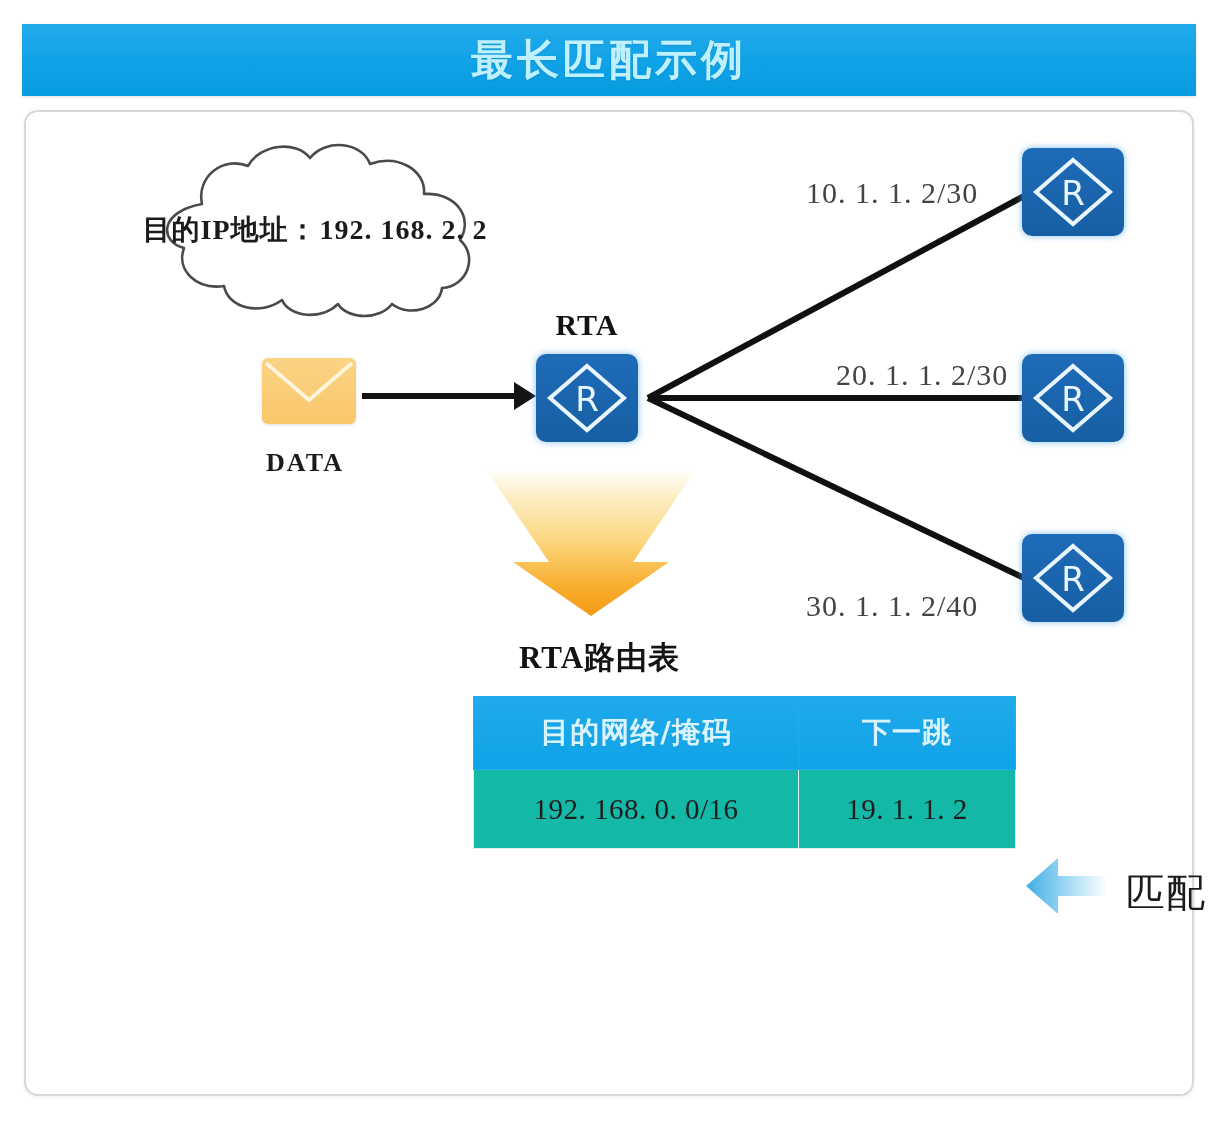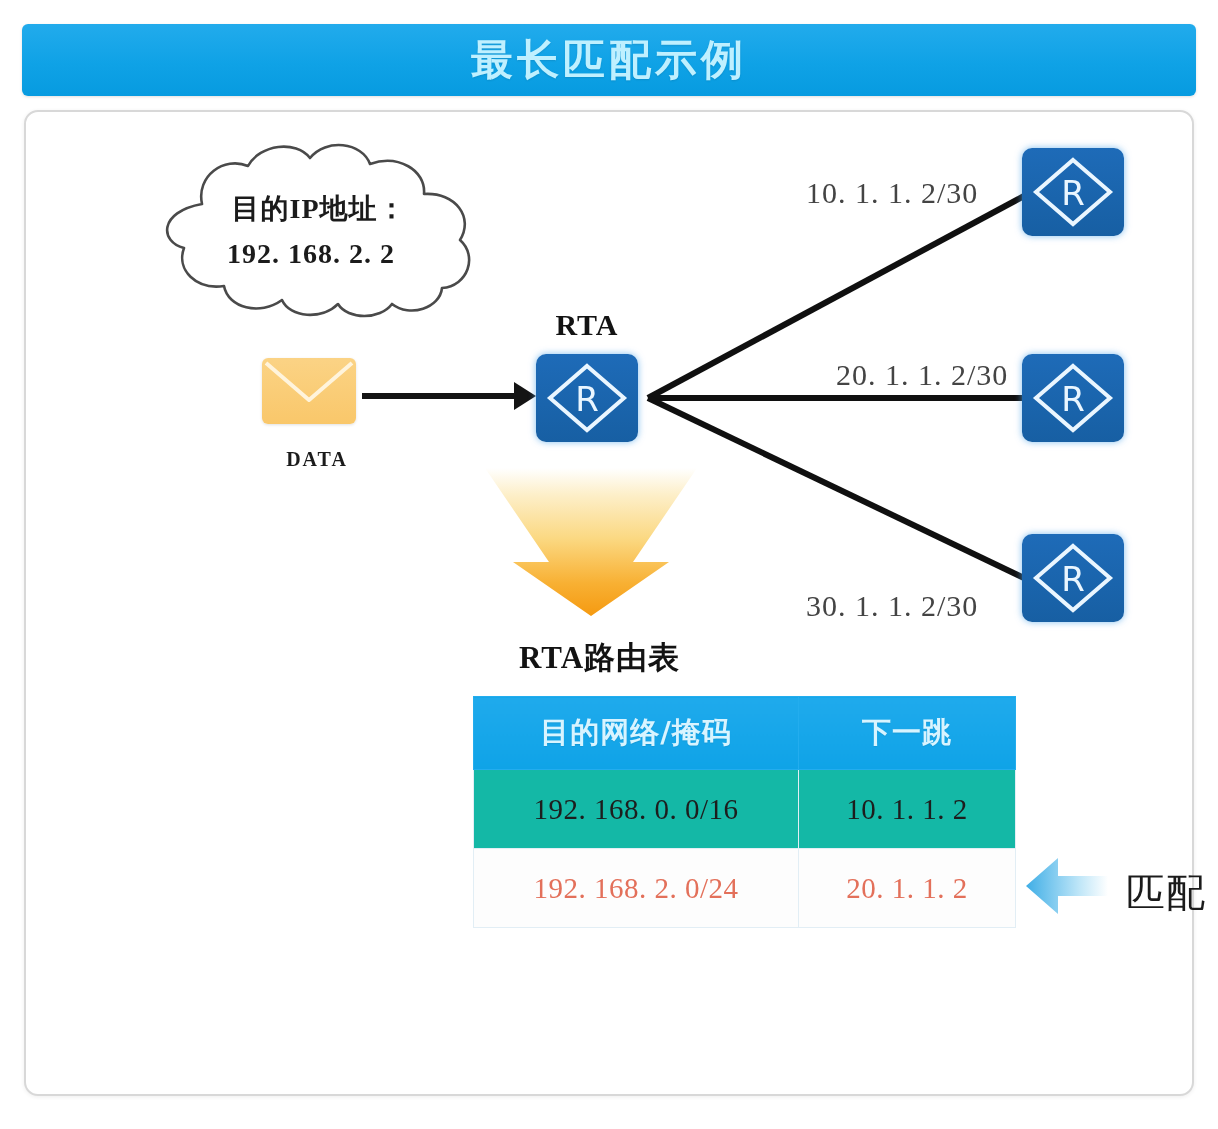--- a/index.html
+++ b/index.html
@@ -17,21 +17,21 @@
   }
 
   
   .banner {
     position: absolute;
     left: 22px;
     top: 24px;
     width: 1174px;
     height: 72px;
     box-sizing: border-box;
-    border-radius: 6px;
+    border-radius: 0;
     background: linear-gradient(180deg, #22ABEC 0%, #0FA2E6 55%, #079BE0 100%);
     display: flex;
     align-items: center;
     justify-content: center;
     box-shadow: 0 1px 3px rgba(0,0,0,0.13);
   }
   .banner-title {
     color: #BFF0FF;
     font-family: "DejaVu Sans", "Liberation Sans", sans-serif;
     font-size: 42px;
@@ -65,21 +65,21 @@
     top: 140px;
     width: 366px;
     height: 180px;
   }
   .cloud svg { display: block; width: 100%; height: 100%; }
   .cloud-text {
     position: absolute;
     left: 0; top: 0;
     width: 366px; height: 180px;
     display: flex;
-    flex-direction: column;
+    flex-direction: row;
     align-items: center;
     justify-content: center;
     gap: 10px;
     pointer-events: none;
   }
   .cloud-line {
     color: #1b1b1b;
     font-size: 28px;
     font-weight: 700;
     letter-spacing: 1px;
@@ -99,25 +99,25 @@
     background: linear-gradient(180deg, #FBD385 0%, #F9C76A 100%);
     box-shadow: 0 1px 3px rgba(0,0,0,0.12);
   }
   .envelope .flap {
     position: absolute;
     left: 0; top: 0;
     width: 94px; height: 66px;
   }
   .data-label {
     position: absolute;
-    left: 270px;
+    left: 258px;
     top: 448px;
     width: 94px;
     text-align: center;
-    font-size: 20px;
+    font-size: 26px;
     font-weight: 700;
     font-variant: small-caps;
     letter-spacing: 2px;
     color: #1b1b1b;
   }
 
   
   .router {
     position: absolute;
     width: 102px;
@@ -315,21 +315,21 @@
   </div>
   <div class="router r-bot">
     <svg viewBox="0 0 102 88" xmlns="http://www.w3.org/2000/svg">
       <polygon points="51,12 88,44 51,76 14,44" fill="none" stroke="#EAF6FF" stroke-width="4"></polygon>
       <text x="51" y="57" text-anchor="middle" fill="#EAF6FF" font-family="DejaVu Sans, Liberation Sans, sans-serif" font-size="34">R</text>
     </svg>
   </div>
 
   <div class="link-label l-top">10. 1. 1. 2/30</div>
   <div class="link-label l-mid">20. 1. 1. 2/30</div>
-  <div class="link-label l-bot">30. 1. 1. 2/30</div>
+  <div class="link-label l-bot">30. 1. 1. 2/40</div>
 
   <div class="big-arrow">
     <svg viewBox="0 0 216 152" xmlns="http://www.w3.org/2000/svg">
       <defs>
         <linearGradient id="yellowGrad" x1="0" y1="0" x2="0" y2="1">
           <stop offset="0%" stop-color="#FFFFFF"></stop>
           <stop offset="18%" stop-color="#FDEFC9"></stop>
           <stop offset="48%" stop-color="#FBD881"></stop>
           <stop offset="78%" stop-color="#F8B033"></stop>
           <stop offset="100%" stop-color="#F59A11"></stop>
@@ -344,25 +344,21 @@
   <table class="route-table">
     <thead>
       <tr>
         <th class="col-net">目的网络/掩码</th>
         <th class="col-hop">下一跳</th>
       </tr>
     </thead>
     <tbody>
       <tr>
         <td>192. 168. 0. 0/16</td>
-        <td>10. 1. 1. 2</td>
-      </tr>
-      <tr class="highlight">
-        <td>192. 168. 2. 0/24</td>
-        <td>20. 1. 1. 2</td>
+        <td>19. 1. 1. 2</td>
       </tr>
     </tbody>
   </table>
 
   <div class="match-arrow">
     <svg viewBox="0 0 84 60" xmlns="http://www.w3.org/2000/svg">
       <defs>
         <linearGradient id="blueGrad" x1="1" y1="0" x2="0" y2="0">
           <stop offset="0%" stop-color="#FFFFFF"></stop>
           <stop offset="35%" stop-color="#BFE6F8"></stop>

